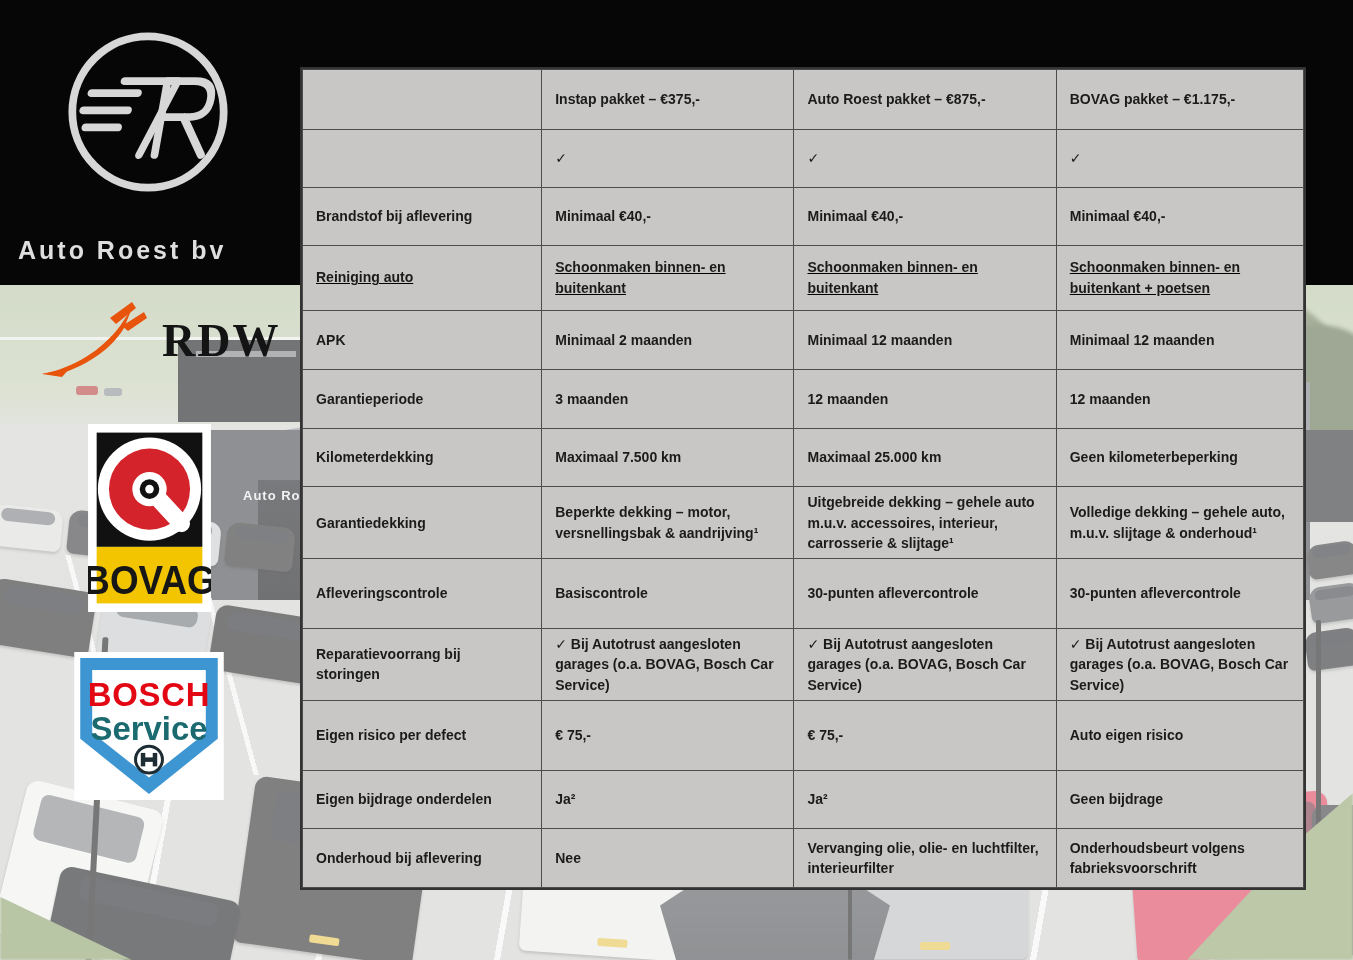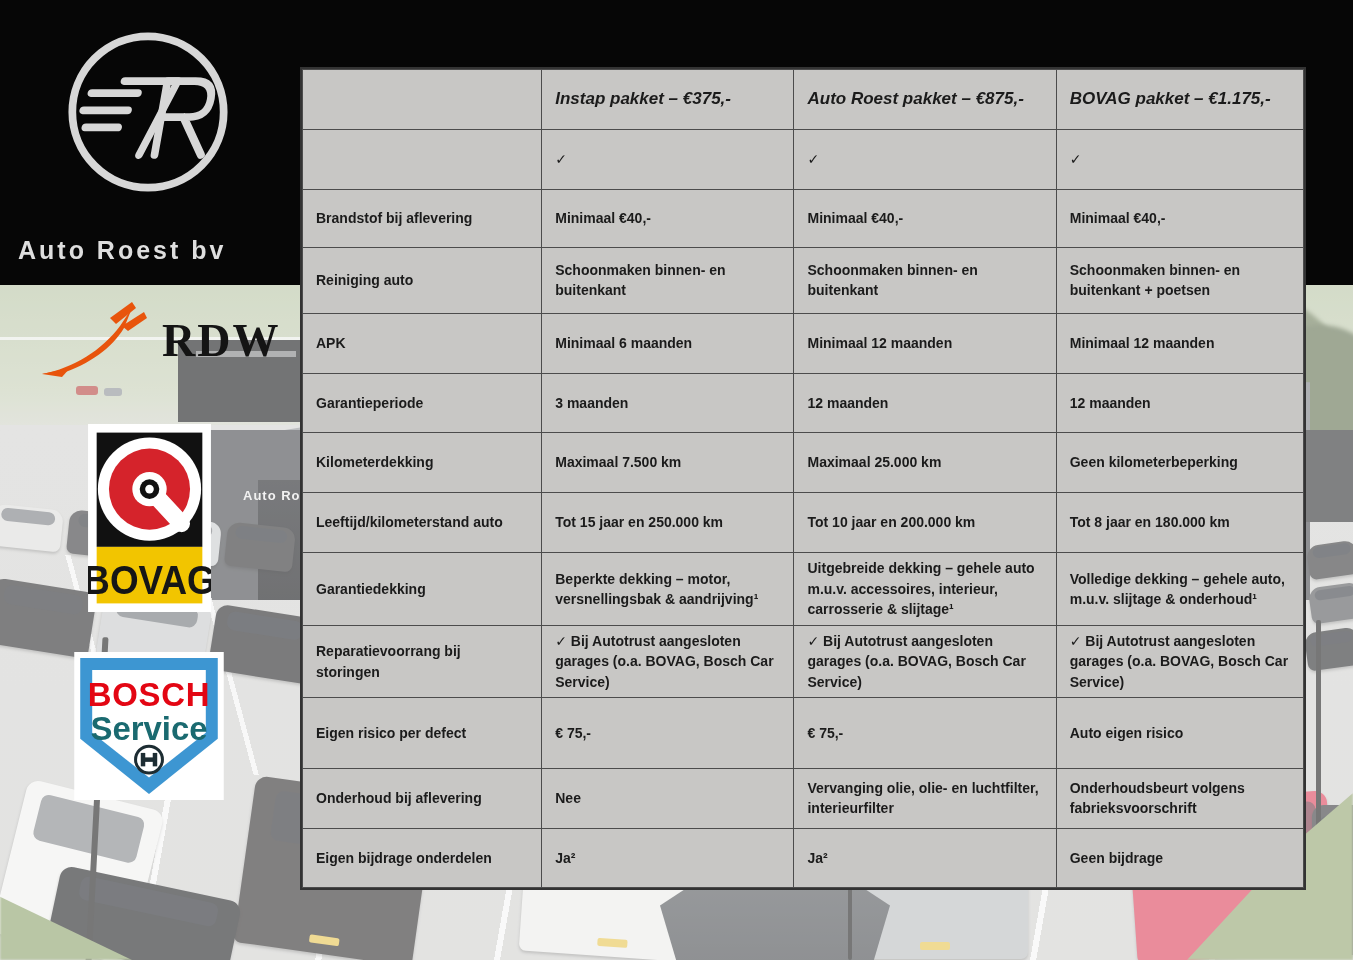--- a/index.html
+++ b/index.html
@@ -59,23 +59,23 @@
   .bovag text,.bosch text{font-family:"Liberation Sans","DejaVu Sans",sans-serif;}
 
   
   .tbl-wrap{position:absolute;left:300px;top:67px;width:1006px;height:823px;z-index:4;
             border:2px solid #333;background:var(--table-gray,#c8c7c5);box-sizing:border-box;}
   table.cmp{width:100%;height:100%;border-collapse:collapse;table-layout:fixed;}
   .cmp col.c0{width:23.9%;} .cmp col.c1{width:25.2%;} .cmp col.c2{width:26.2%;} .cmp col.c3{width:24.7%;}
   .cmp td{border:1px solid #4c4c4c;background:var(--table-gray,#c8c7c5);vertical-align:middle;
           padding:4px 13px;color:#1b1b1b;font-weight:700;font-size:14px;line-height:1.45;
           overflow:hidden;}
-  .cmp tr.hdr td{font-size:17px;font-style:italic;}
+  .cmp tr.hdr td{font-size:14px;}
   .cmp tr:nth-child(1){height:58px;} .cmp tr:nth-child(2){height:57px;}
-  .cmp tr:nth-child(3){height:56px;} .cmp tr:nth-child(4){height:63px;}
+  .cmp tr:nth-child(3){height:56px;} .cmp tr:nth-child(4){height:63px;text-decoration:underline;}
   .cmp tr:nth-child(5){height:58px;} .cmp tr:nth-child(6){height:57px;}
   .cmp tr:nth-child(7){height:57px;} .cmp tr:nth-child(8){height:58px;}
   .cmp tr:nth-child(9){height:68px;} .cmp tr:nth-child(10){height:57px;}
   .cmp tr:nth-child(11){height:68px;} .cmp tr:nth-child(12){height:57px;padding-left:44px;}
   .cmp tr:nth-child(13){height:57px;} .cmp tr:nth-child(14){height:52px;}
 </style>
 </head>
 <body>
 
 <div class="photo">
@@ -207,67 +207,67 @@
     <td>Minimaal €40,-</td>
   </tr>
   <tr>
     <td>Reiniging auto</td>
     <td>Schoonmaken binnen- en buitenkant</td>
     <td>Schoonmaken binnen- en buitenkant</td>
     <td>Schoonmaken binnen- en buitenkant + poetsen</td>
   </tr>
   <tr>
     <td>APK</td>
-    <td>Minimaal 6 maanden</td>
+    <td>Minimaal 2 maanden</td>
     <td>Minimaal 12 maanden</td>
     <td>Minimaal 12 maanden</td>
   </tr>
   <tr>
     <td>Garantieperiode</td>
     <td>3 maanden</td>
     <td>12 maanden</td>
     <td>12 maanden</td>
   </tr>
   <tr>
     <td>Kilometerdekking</td>
     <td>Maximaal 7.500 km</td>
     <td>Maximaal 25.000 km</td>
     <td>Geen kilometerbeperking</td>
   </tr>
   <tr>
-    <td>Leeftijd/kilometerstand auto</td>
-    <td>Tot 15 jaar en 250.000 km</td>
-    <td>Tot 10 jaar en 200.000 km</td>
-    <td>Tot 8 jaar en 180.000 km</td>
-  </tr>
-  <tr>
     <td>Garantiedekking</td>
     <td>Beperkte dekking – motor, versnellingsbak &amp; aandrijving¹</td>
     <td>Uitgebreide dekking – gehele auto m.u.v. accessoires, interieur, carrosserie &amp; slijtage¹</td>
     <td>Volledige dekking – gehele auto, m.u.v. slijtage &amp; onderhoud¹</td>
   </tr>
   <tr>
+    <td>Afleveringscontrole</td>
+    <td>Basiscontrole</td>
+    <td>30-punten aflevercontrole</td>
+    <td>30-punten aflevercontrole</td>
+  </tr>
+  <tr>
     <td>Reparatievoorrang bij storingen</td>
     <td>✓ Bij Autotrust aangesloten garages (o.a. BOVAG, Bosch Car Service)</td>
     <td>✓ Bij Autotrust aangesloten garages (o.a. BOVAG, Bosch Car Service)</td>
     <td>✓ Bij Autotrust aangesloten garages (o.a. BOVAG, Bosch Car Service)</td>
   </tr>
   <tr>
     <td>Eigen risico per defect</td>
     <td>€ 75,-</td>
     <td>€ 75,-</td>
     <td>Auto eigen risico</td>
   </tr>
   <tr>
+    <td>Eigen bijdrage onderdelen</td>
+    <td>Ja²</td>
+    <td>Ja²</td>
+    <td>Geen bijdrage</td>
+  </tr>
+  <tr>
     <td>Onderhoud bij aflevering</td>
     <td>Nee</td>
     <td>Vervanging olie, olie- en luchtfilter, interieurfilter</td>
     <td>Onderhoudsbeurt volgens fabrieksvoorschrift</td>
   </tr>
-  <tr>
-    <td>Eigen bijdrage onderdelen</td>
-    <td>Ja²</td>
-    <td>Ja²</td>
-    <td>Geen bijdrage</td>
-  </tr>
 </tbody>
     </table>
 </div>
 
 </body></html>

